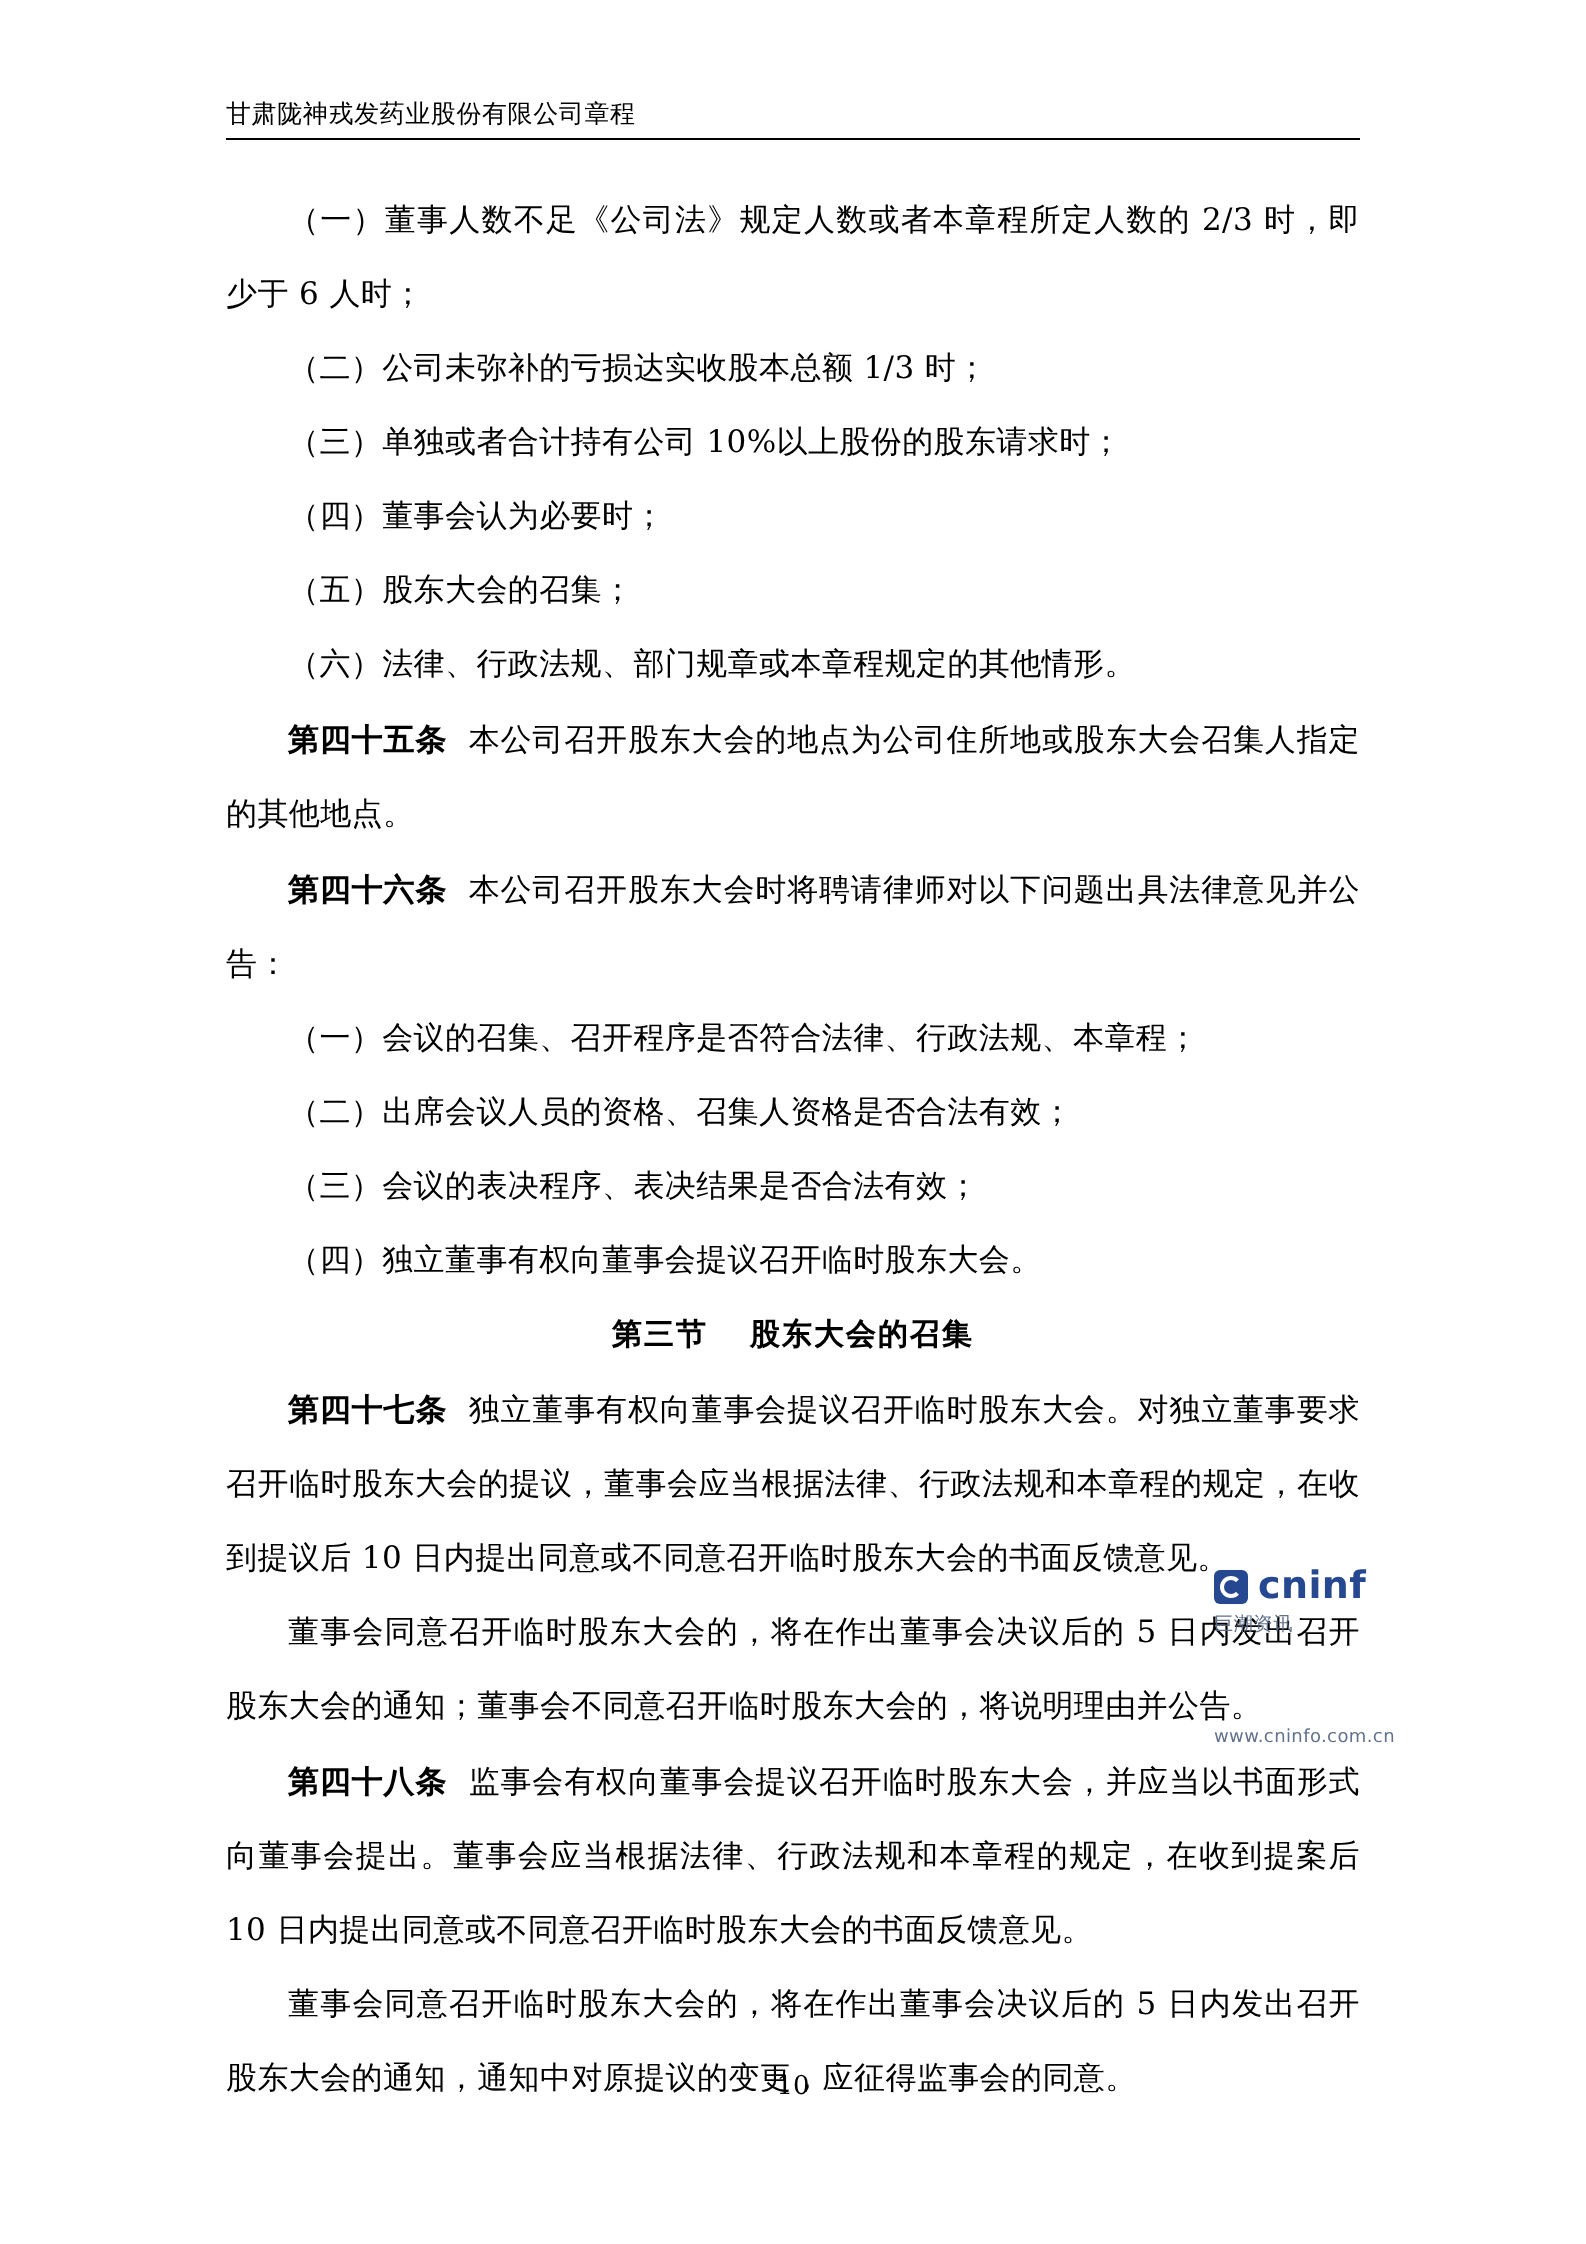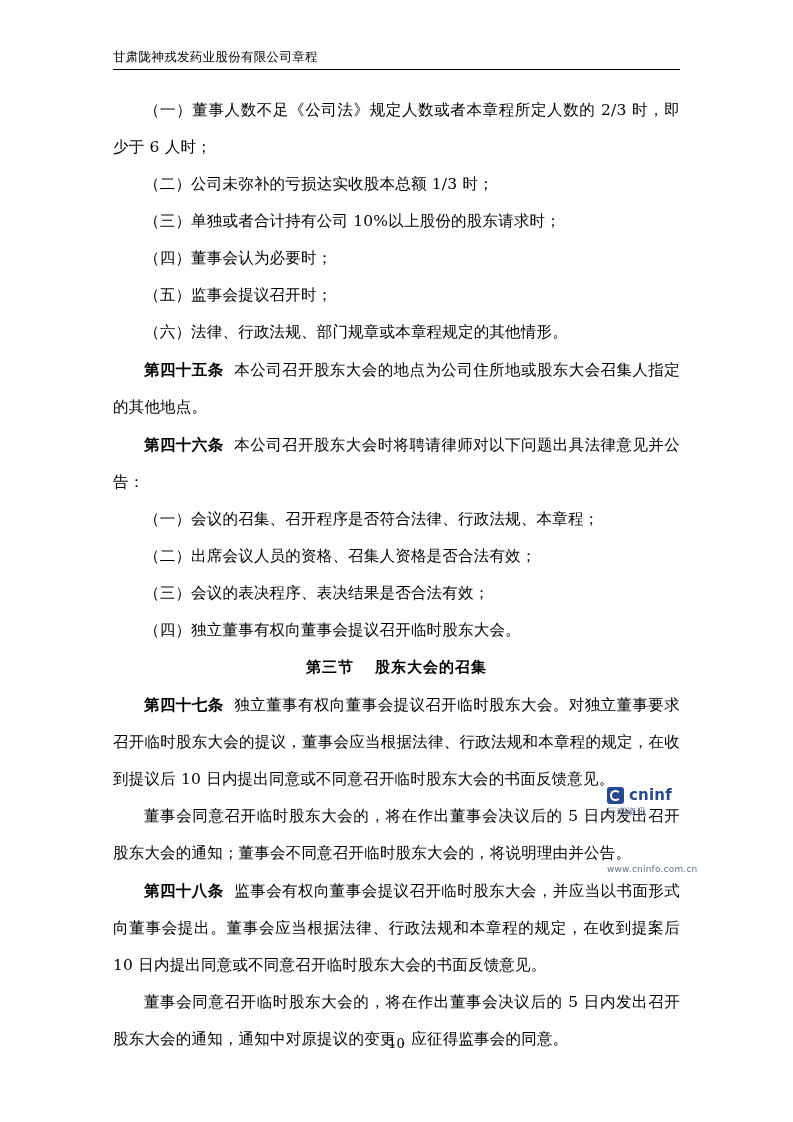--- a/index.html
+++ b/index.html
@@ -107,21 +107,21 @@
     top: 3px;
     width: 11px;
     height: 11px;
     border: 2px solid #ffffff;
     border-radius: 50%;
     border-right-color: transparent;
     box-sizing: border-box;
   }
   .wm-name {
     font-family: "DejaVu Sans", "Liberation Sans", sans-serif;
-    font-size: 15px;
+    font-size: 19px;
     font-weight: bold;
     color: #1b3f8b;
     letter-spacing: 0.2px;
   }
   .wm-sub {
     font-family: "DejaVu Sans", "Liberation Sans", sans-serif;
     font-size: 9.5px;
     color: #5a6a86;
     margin-top: 2px;
     letter-spacing: 0.4px;
@@ -143,21 +143,21 @@
     <div class="header-text">甘肃陇神戎发药业股份有限公司章程</div>
     <div class="header-rule"></div>
   </div>
 
   <div class="content">
 
     <p class="indent">（一）董事人数不足《公司法》规定人数或者本章程所定人数的 2/3 时，即少于 6 人时；</p>
     <p class="indent">（二）公司未弥补的亏损达实收股本总额 1/3 时；</p>
     <p class="indent">（三）单独或者合计持有公司 10%以上股份的股东请求时；</p>
     <p class="indent">（四）董事会认为必要时；</p>
-    <p class="indent">（五）监事会提议召开时；</p>
+    <p class="indent">（五）股东大会的召集；</p>
     <p class="indent">（六）法律、行政法规、部门规章或本章程规定的其他情形。</p>
 
     <p class="indent"><span class="bold">第四十五条</span>&nbsp;&nbsp;<span>本公司召开股东大会的地点为公司住所地或股东大会召集人指定的其他地点。</span></p>
 
 
     <p class="indent"><span class="bold">第四十六条</span>&nbsp;&nbsp;<span>本公司召开股东大会时将聘请律师对以下问题出具法律意见并公告：</span></p>
 
     <p class="indent">（一）会议的召集、召开程序是否符合法律、行政法规、本章程；</p>
     <p class="indent">（二）出席会议人员的资格、召集人资格是否合法有效；</p>
     <p class="indent">（三）会议的表决程序、表决结果是否合法有效；</p>

